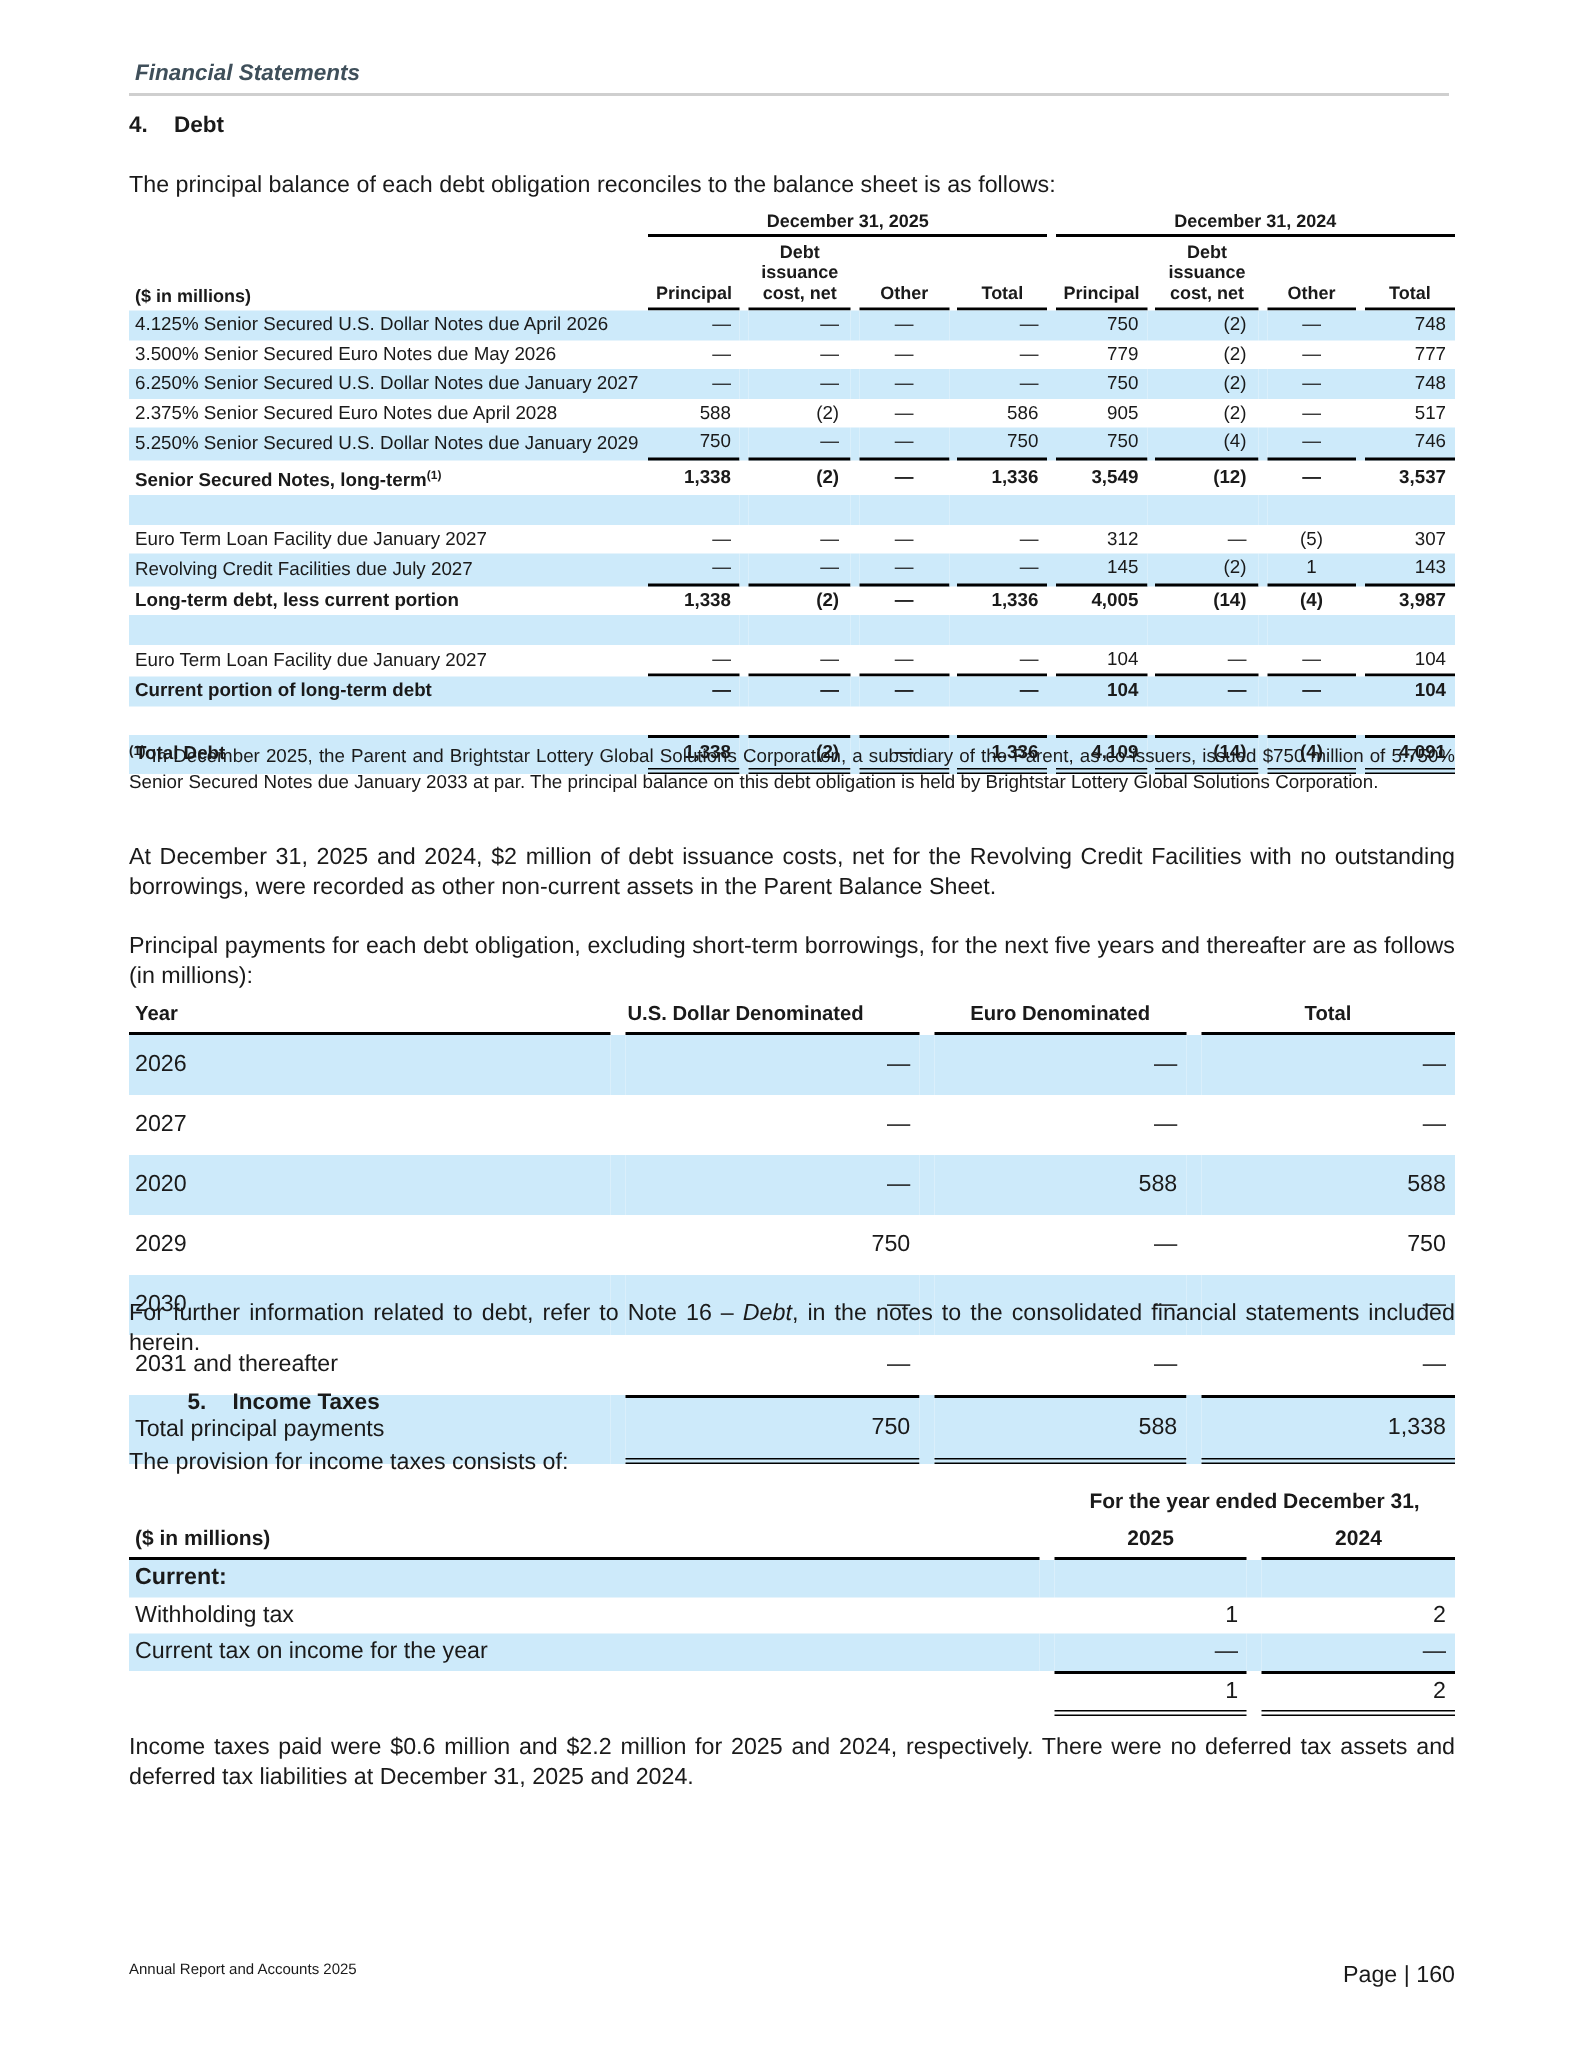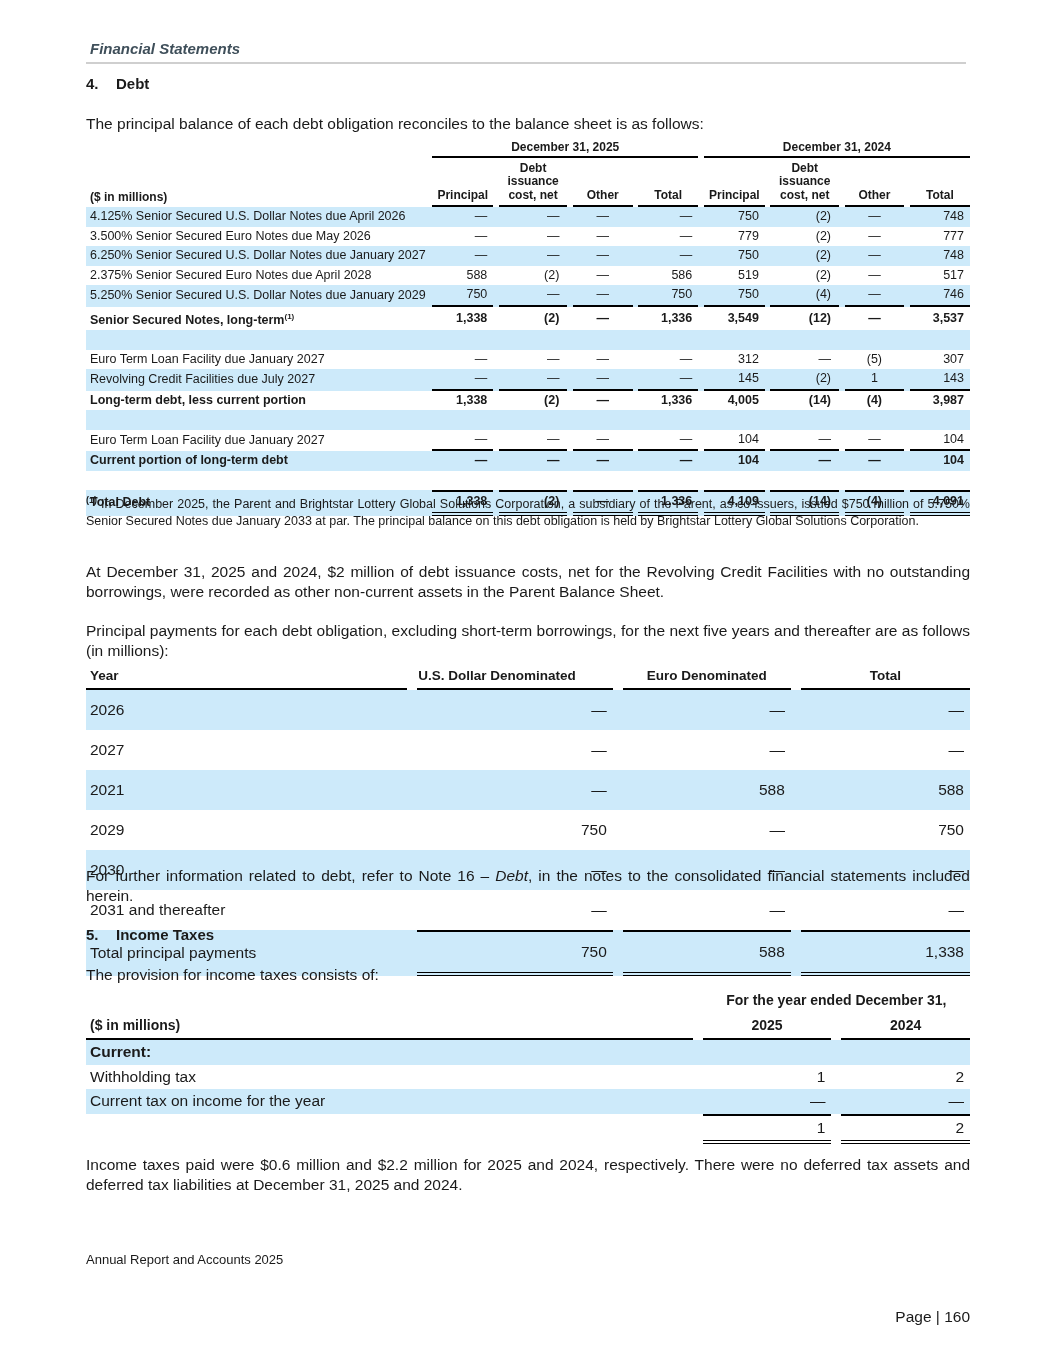--- a/index.html
+++ b/index.html
@@ -39,21 +39,21 @@
   .t2 .lbl { text-align: left; padding-left: 4px; }
   .t2 .num { text-align: right; padding-right: 6px; }
 
   
   .t3 { position: absolute; top: 988px; left: 0; width: 884px; font-size: 15.5px; }
   .t3 th { font-size: 14px; font-weight: bold; }
   .t3 td { height: 24.5px; line-height: 24.5px; padding: 0; }
   .t3 .lbl { text-align: left; padding-left: 4px; }
   .t3 .num { text-align: right; padding-right: 6px; }
 
-  .footer-l { position: absolute; top: 1252px; left: 0; font-size: 13px; }
+  .footer-l { position: absolute; top: 1308px; left: 0; font-size: 10px; }
   .footer-r { position: absolute; top: 1308px; right: 0; font-size: 15.5px; }
   i { font-style: italic; }
 </style>
 </head>
 <body>
 
 <div class="page">
   <div class="hdr">Financial Statements</div>
   <div class="hdr-rule"></div>
 
@@ -147,21 +147,21 @@
         <tr class="">
           <td class="lbl"><span>2.375% Senior Secured Euro Notes due April 2028</span></td>
           <td class="num">588</td>
           <td class="gap"></td>
           <td class="num" style="padding-right: 8px;">(2)</td>
           <td class="gap"></td>
           <td class="num" style="text-align: center; padding-right: 0px;">—</td>
           <td class="gap"></td>
           <td class="num">586</td>
           <td class="gap"></td>
-          <td class="num">519</td>
+          <td class="num">905</td>
           <td class="gap"></td>
           <td class="num" style="padding-right: 8px;">(2)</td>
           <td class="gap"></td>
           <td class="num" style="text-align: center; padding-right: 0px;">—</td>
           <td class="gap"></td>
           <td class="num">517</td>
         </tr>
         <tr class="shade ul">
           <td class="lbl"><span>5.250% Senior Secured U.S. Dollar Notes due January 2029</span></td>
           <td class="num">750</td>
@@ -396,21 +396,21 @@
         <tr>
           <td class="lbl">2027</td>
           <td></td>
           <td class="num">—</td>
           <td></td>
           <td class="num">—</td>
           <td></td>
           <td class="num">—</td>
         </tr>
         <tr class="shade">
-          <td class="lbl">2021</td>
+          <td class="lbl">2020</td>
           <td></td>
           <td class="num">—</td>
           <td></td>
           <td class="num">588</td>
           <td></td>
           <td class="num">588</td>
         </tr>
         <tr>
           <td class="lbl">2029</td>
           <td></td>
@@ -445,21 +445,21 @@
           <td></td>
           <td class="num" style="border-top: 2px solid rgb(0, 0, 0); border-bottom: 4px double rgb(0, 0, 0);">588</td>
           <td></td>
           <td class="num" style="border-top: 2px solid rgb(0, 0, 0); border-bottom: 4px double rgb(0, 0, 0);">1,338</td>
         </tr>
       </tbody>
   </table>
 
   <div class="para" style="top:866px;"><span>For further information related to debt, refer to Note 16 – </span><i>Debt</i><span>, in the notes to the consolidated financial statements included herein.</span></div>
 
-  <div class="sec-title" style="top:926px;">
+  <div class="sec-title" style="top:926px;margin-left:39px;">
     <span class="num">5.</span><span>Income Taxes</span>
   </div>
   <div class="para" style="top:965px;">The provision for income taxes consists of:</div>
 
   <table class="t3">
     <thead>
       <tr>
         <th style="width:612px;"></th>
         <th style="width:8px;"></th>
         <th colspan="3" style="text-align:center;height:22px;line-height:22px;">For the year ended December 31,</th>

